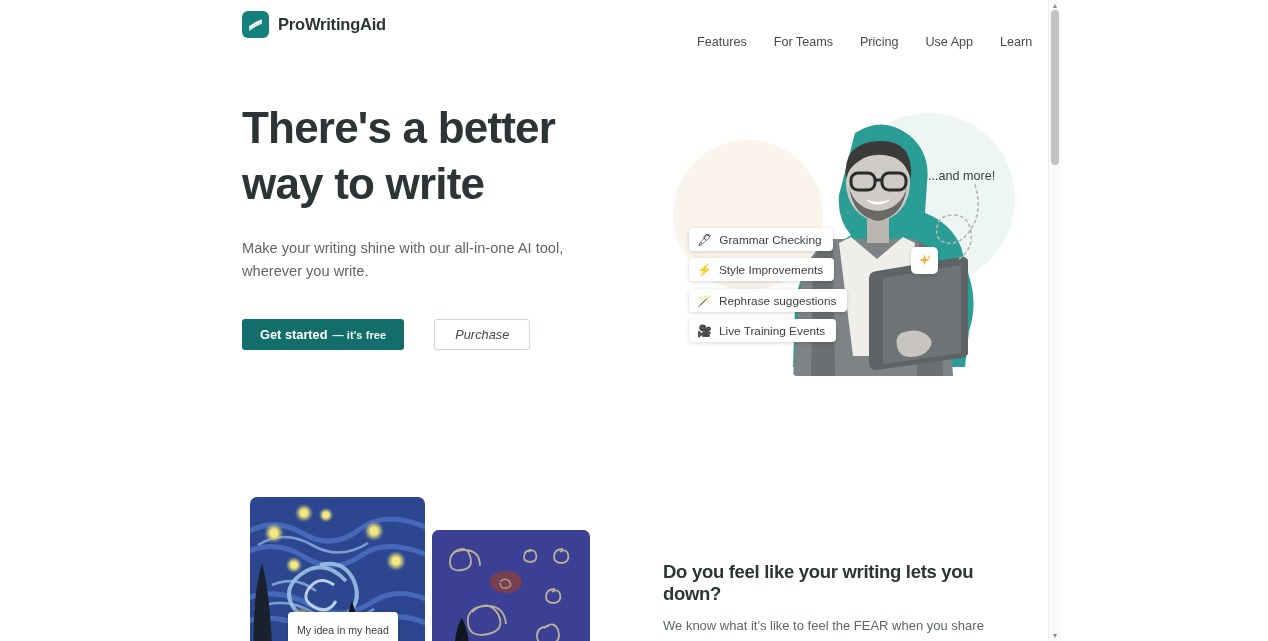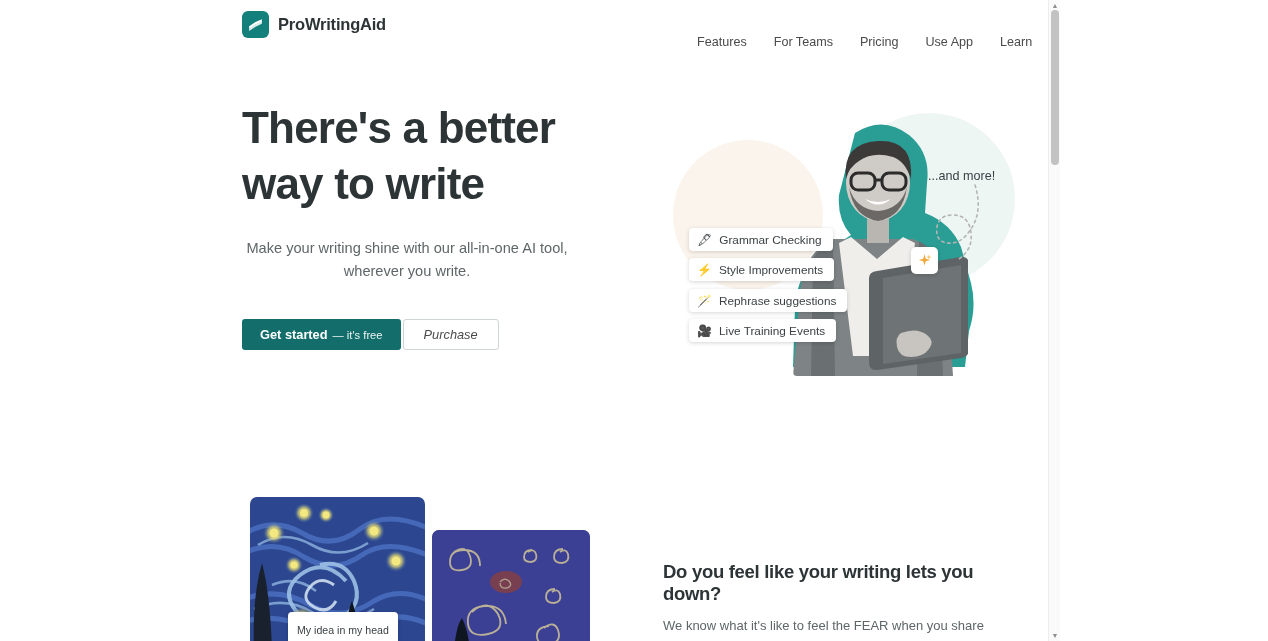--- a/index.html
+++ b/index.html
@@ -39,29 +39,29 @@
   }
 
   
   #hero-copy { position: absolute; left: 242px; top: 100px; width: 380px; }
   #hero-title {
     font-size: 44px; line-height: 56px; font-weight: bold;
     color: #2d3436; letter-spacing: -0.8px;
   }
   #hero-sub {
     margin-top: 25px; font-size: 14.6px; line-height: 23px;
-    color: #5f6668; width: 330px; text-align: center;
-  }
-  #hero-buttons { margin-top: 36px; display: flex; align-items: center; gap: 2px; }
+    color: #5f6668; width: 330px;
+  }
+  #hero-buttons { margin-top: 36px; display: flex; align-items: center; gap: 30px; }
   #btn-get-started {
     background: #136e6b; color: #ffffff; border: none; border-radius: 3px;
     padding: 0 18px; height: 31px; font-size: 12.8px; font-weight: bold;
     cursor: pointer; display: flex; align-items: center; gap: 5px; font-family: inherit;
   }
-  #btn-get-started .sub { font-weight: normal; font-size: 11.2px; opacity: .92; }
+  #btn-get-started .sub { font-weight: bold; font-size: 11.2px; opacity: .92; }
   #btn-purchase {
     background: #ffffff; color: #4a4a4a; border: 1px solid #cfd4d6; border-radius: 3px;
     padding: 0 20px; height: 31px; font-size: 12.8px; cursor: pointer; font-family: inherit; font-style: italic;
   }
   #hero-note { margin-top: 30px; font-size: 11.6px; color: #6d7477; }
 
   
   #hero-art { position: absolute; left: 655px; top: 95px; width: 360px; height: 300px; }
   .blob { position: absolute; border-radius: 50%; }
   #blob-cream { left: 18px; top: 45px; width: 150px; height: 150px; background: #fbf4ec; }

